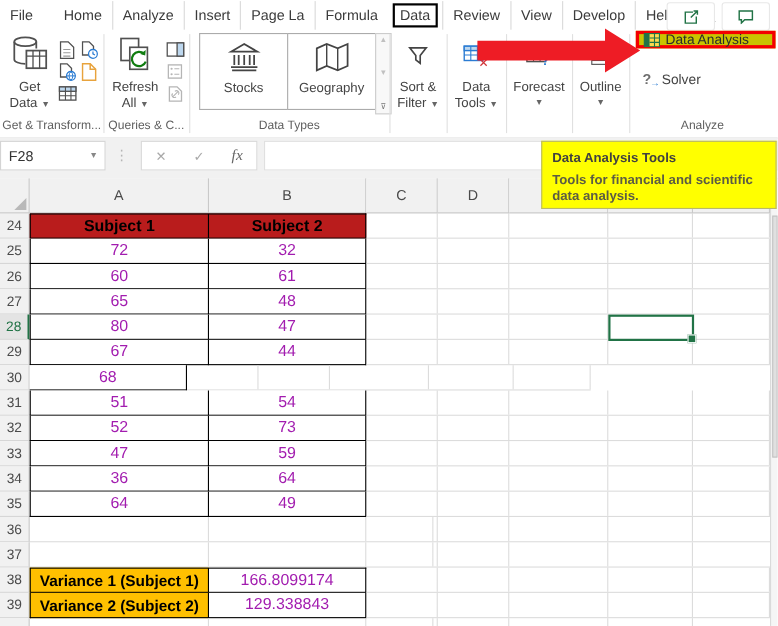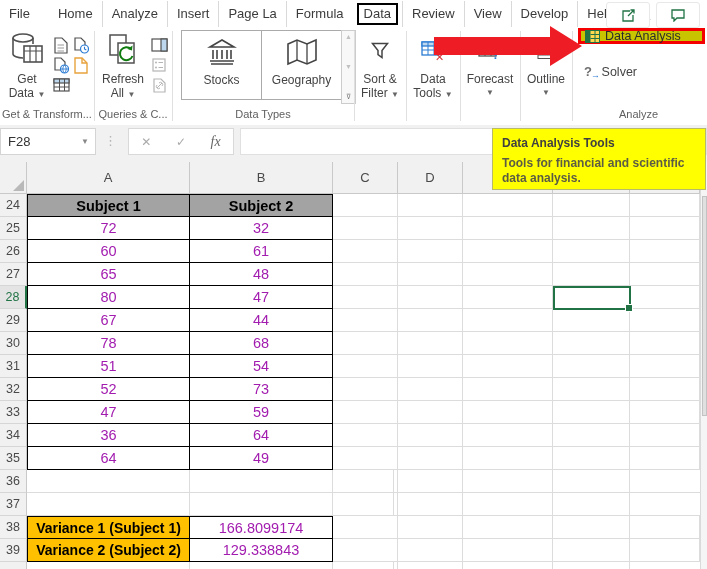--- a/index.html
+++ b/index.html
@@ -48,21 +48,21 @@
   .corner{width:27px;position:relative;}
   .ctri{position:absolute;right:2px;bottom:2px;width:0;height:0;border-left:11px solid transparent;border-bottom:11px solid #b9b9b9;}
   .row{display:flex;height:23px;}
   .rh{width:27px;background:#f1f1f1;border-right:1px solid #c9c9c9;border-bottom:1px solid #d6d6d6;box-sizing:border-box;
       font-size:12.5px;color:#4a4a4a;display:flex;align-items:center;justify-content:center;}
   .rh.sel{color:#217346;background:#e4e4e4;border-right:2px solid #217346;}
   .cell{box-sizing:border-box;font-size:14.5px;display:flex;align-items:center;justify-content:center;color:#a21caf;}
   .ca{width:163px;} .cb{width:143px;}
   .tbl{border-right:1.5px solid #000;border-bottom:1.5px solid #000;background:#fff;}
   .bl{border-left:1.5px solid #000;} .bt{border-top:1.5px solid #000;}
-  .subj{background:#a3a3a3;font-weight:bold;color:#000;font-size:14.5px;}
+  .subj{background:#b91c1c;font-weight:bold;color:#000;font-size:14.5px;}
   .var{background:#ffc000;font-weight:bold;color:#000;font-size:14px;}
   .rest{width:367px;box-sizing:border-box;border-bottom:1px solid #dcdcdc;background-repeat:no-repeat;
         background-image:linear-gradient(#dcdcdc,#dcdcdc),linear-gradient(#dcdcdc,#dcdcdc),linear-gradient(#dcdcdc,#dcdcdc),linear-gradient(#dcdcdc,#dcdcdc),linear-gradient(#dcdcdc,#dcdcdc);
         background-size:1px 100%;background-position:64px 0,129px 0,219px 0,296px 0,366px 0;}
   .restfull{width:673px;box-sizing:border-box;border-bottom:1px solid #dcdcdc;background-repeat:no-repeat;
         background-image:linear-gradient(#dcdcdc,#dcdcdc),linear-gradient(#dcdcdc,#dcdcdc),linear-gradient(#dcdcdc,#dcdcdc),linear-gradient(#dcdcdc,#dcdcdc),linear-gradient(#dcdcdc,#dcdcdc),linear-gradient(#dcdcdc,#dcdcdc),linear-gradient(#dcdcdc,#dcdcdc);
         background-size:1px 100%;background-position:162px 0,305px 0,370px 0,435px 0,525px 0,602px 0,366px 0;}
   .hw-a{width:163px}.hw-b{width:143px}.hw-c{width:65px}.hw-d{width:65px}.hw-e{width:90px}.hw-f{width:77px}.hw-g{width:70px}
   
   .selbox{left:553px;top:286px;width:78px;height:24px;border:2px solid #217346;box-sizing:border-box;background:transparent;}
@@ -360,21 +360,20 @@
     <div class="rest"></div>
   </div>
   <div class="row">
     <div class="rh">29</div>
     <div class="cell ca tbl bl">67</div>
     <div class="cell cb tbl">44</div>
     <div class="rest"></div>
   </div>
   <div class="row">
     <div class="rh">30</div>
-    <div class="cell ca tbl bl">78</div>
     <div class="cell cb tbl">68</div>
     <div class="rest"></div>
   </div>
   <div class="row">
     <div class="rh">31</div>
     <div class="cell ca tbl bl">51</div>
     <div class="cell cb tbl">54</div>
     <div class="rest"></div>
   </div>
   <div class="row">

